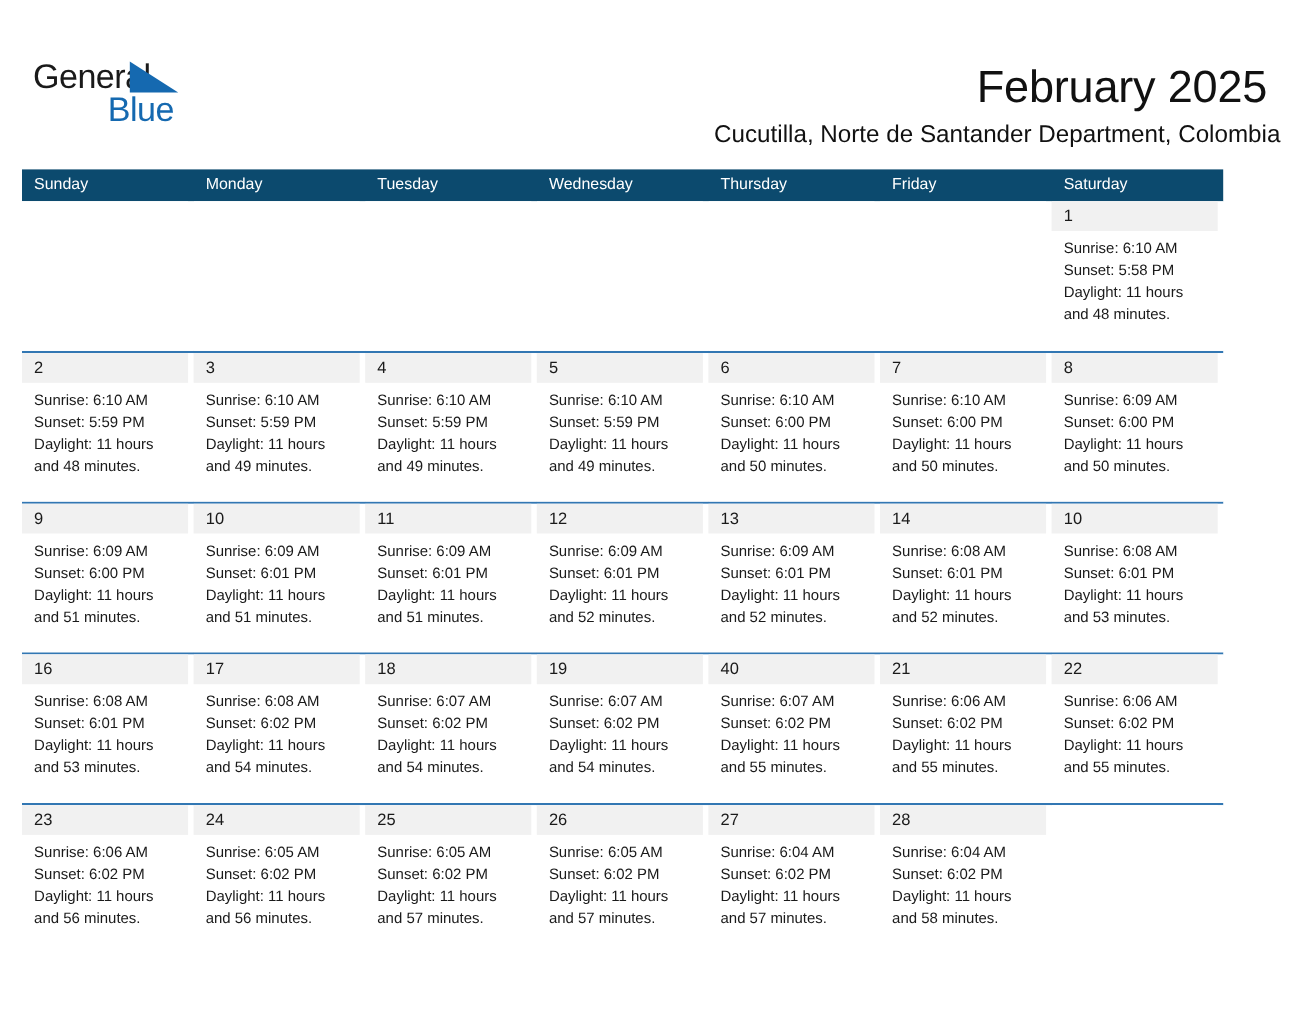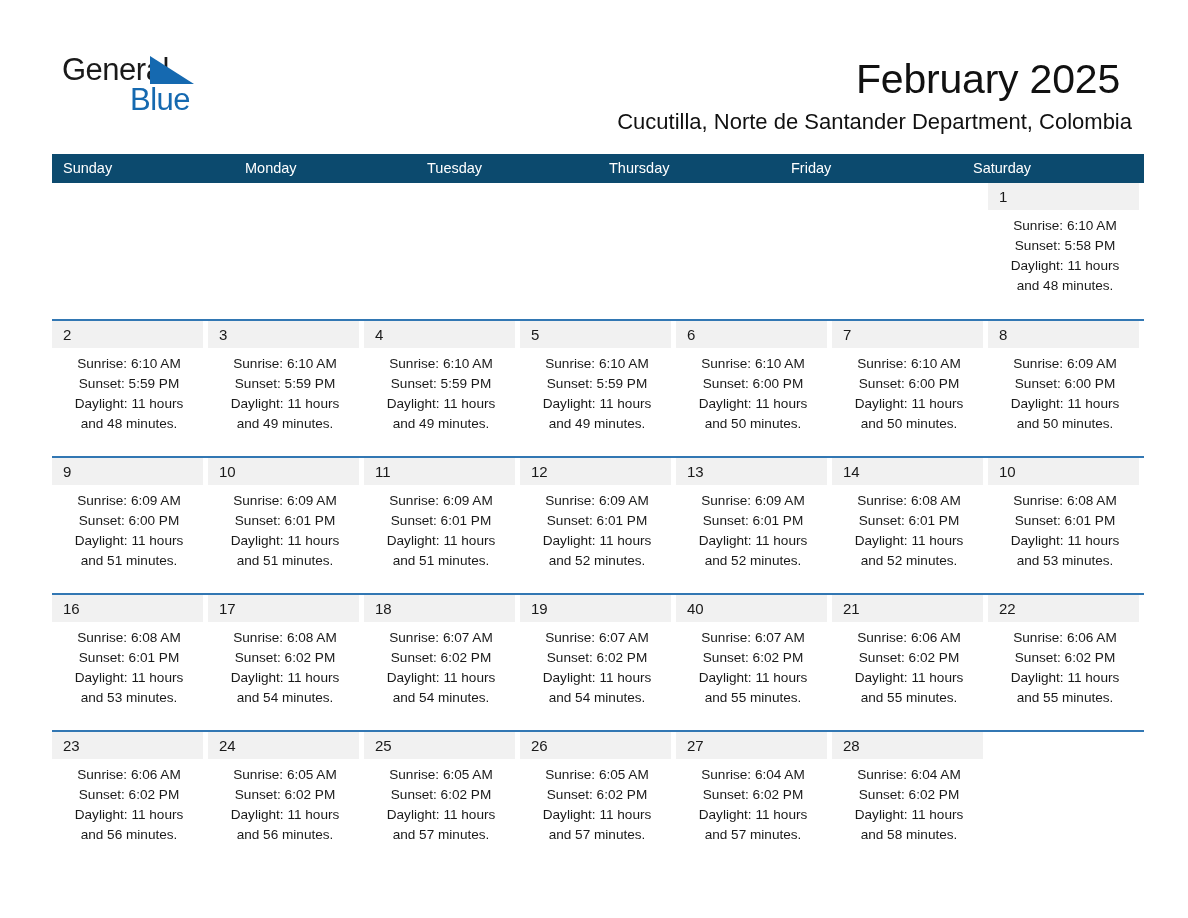--- a/index.html
+++ b/index.html
@@ -13,21 +13,21 @@
     height: 918px;
     font-family: "Liberation Sans", sans-serif;
     color: #000000;
     overflow: hidden;
   }
   .page {
     position: relative;
     width: 1188px;
     height: 760px;
     box-sizing: border-box;
-    padding: 0 52px;
+    padding: 0 20px;
   }
 
   
   .masthead {
     display: flex;
     align-items: flex-start;
     justify-content: space-between;
     padding-top: 44px;
     height: 96px;
     box-sizing: border-box;
@@ -141,21 +141,20 @@
   }
   .day-num {
     font-size: 15px;
     line-height: 27px;
     padding-left: 11px;
     color: #1a1a1a;
     display: block;
   }
   .day-body {
     padding: 6px 8px 0 11px;
-    text-align: center;
   }
   .day-line {
     font-size: 13.6px;
     line-height: 20px;
     color: #1a1a1a;
     white-space: nowrap;
   }
 </style>
 </head>
 <body>
@@ -174,20 +173,21 @@
   </div>
 
   <div class="cal-subtitle">Cucutilla, Norte de Santander Department, Colombia</div>
 
   <div class="calendar">
 
     <div class="weekday-row">
       <div class="weekday">Sunday</div>
       <div class="weekday">Monday</div>
       <div class="weekday">Tuesday</div>
+      <div class="weekday">Wednesday</div>
       <div class="weekday">Thursday</div>
       <div class="weekday">Friday</div>
       <div class="weekday">Saturday</div>
     </div>
 
     <div class="week-row first">
       <div class="day-cell blank">
         <div class="day-num-band">
             <span class="day-num"></span>
           </div>

